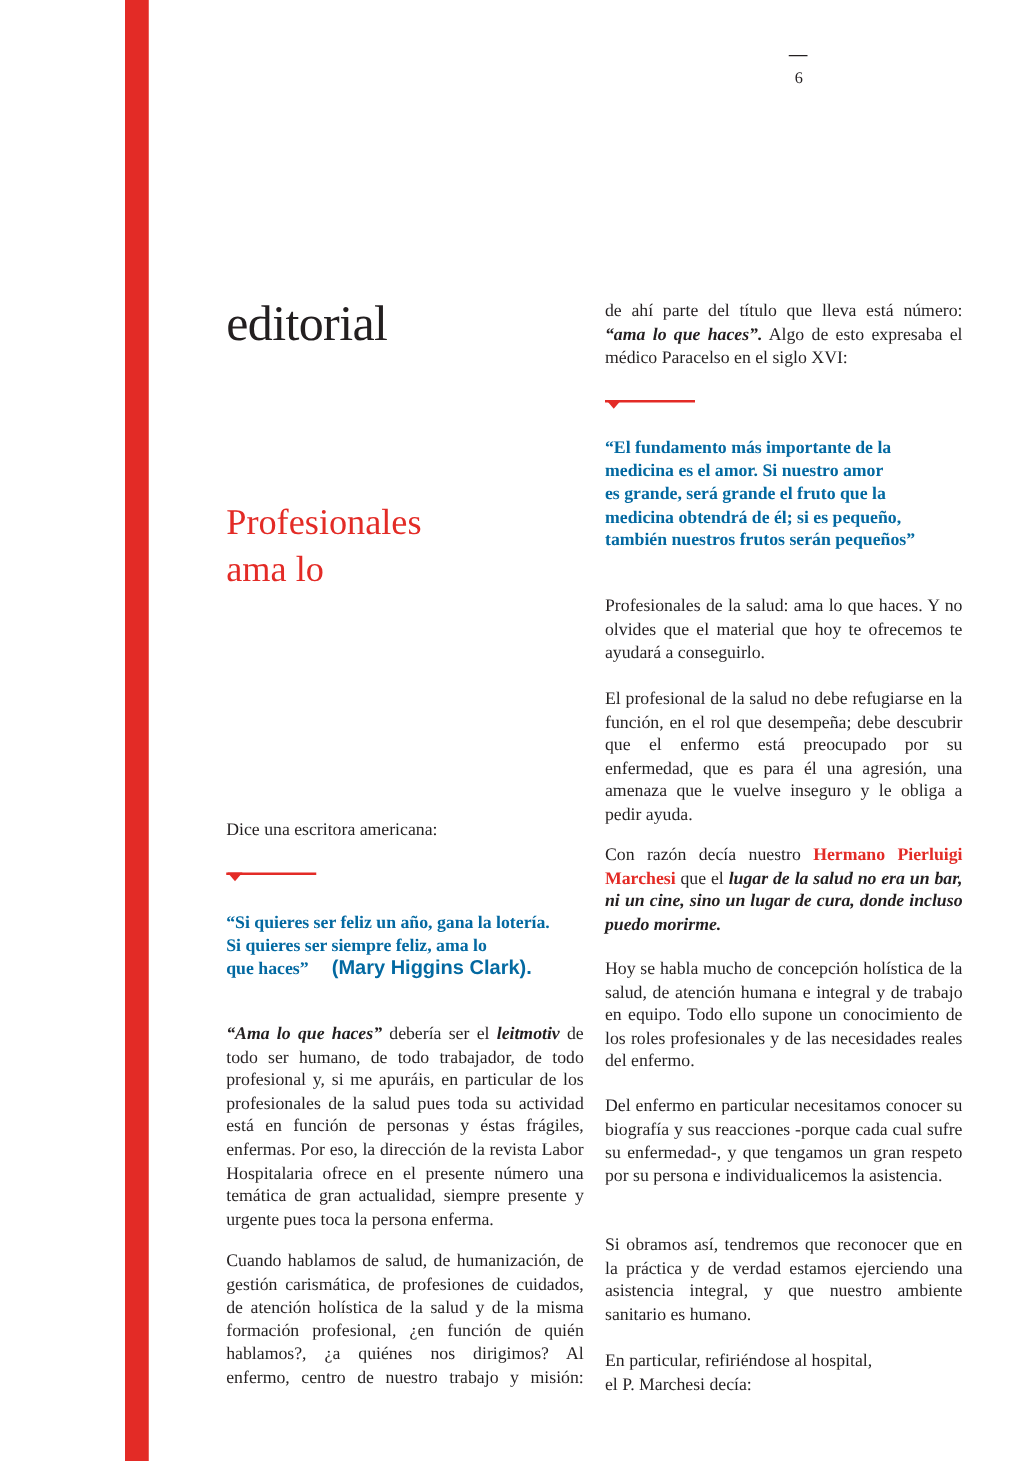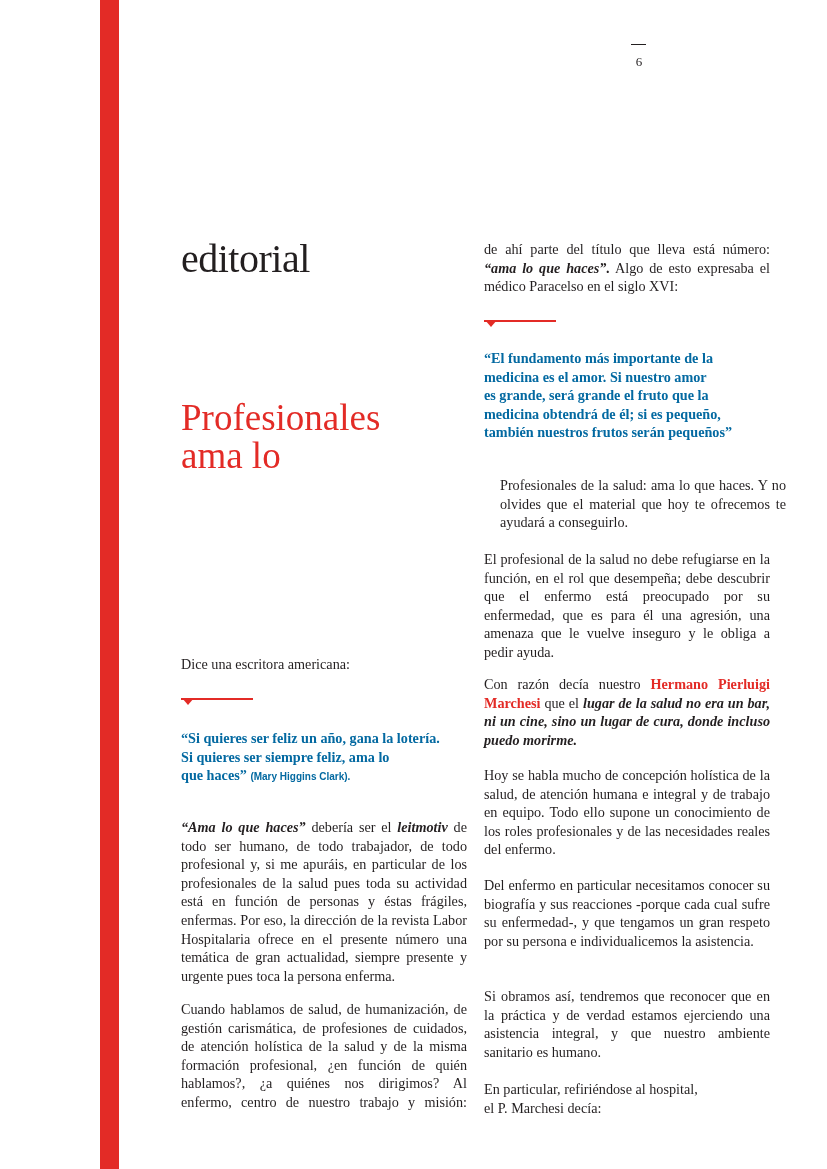--- a/index.html
+++ b/index.html
@@ -2,33 +2,33 @@
 <html><head>
 <meta charset="utf-8">
 <style>
   html, body { margin: 0; padding: 0; background: #ffffff; }
   body { width: 827px; height: 1169px; position: relative; overflow: hidden;
          font-family: "Liberation Serif", "DejaVu Serif", serif; color: #231f20; }
   .red-bar { position: absolute; left: 100px; top: 0; width: 19px; height: 1169px; background: #e32b26; }
   .page-num-rule { position: absolute; left: 631px; top: 44px; width: 15px; height: 1px; background: #231f20; }
   .page-num { position: absolute; left: 630px; top: 54px; width: 18px; text-align: center; font-size: 13px; color: #231f20; }
   .section-label { position: absolute; left: 181px; top: 224px; font-size: 40px; line-height: 70px; color: #231f20; letter-spacing: -0.5px; }
-  .headline { position: absolute; left: 181px; top: 399px; font-size: 37px; line-height: 38px; color: #e32b26; letter-spacing: 0; }
+  .headline { position: absolute; left: 181px; top: 399px; font-size: 29px; line-height: 38px; color: #e32b26; letter-spacing: 0; }
   .headline div { white-space: nowrap; }
   .col { position: absolute; width: 286px; font-size: 14.2px; line-height: 18.6px; }
   .col-left { left: 181px; }
   .col-right { left: 484px; }
   .para { margin: 0; text-align: justify; }
   .para.last-left { text-align-last: left; }
   .quote-marker { position: relative; width: 72px; height: 10px; }
   .quote-marker .line { position: absolute; left: 0; top: 2px; width: 72px; height: 1.5px; background: #e32b26; }
   .quote-marker .tri { position: absolute; left: 1px; top: 2px; width: 0; height: 0;
         border-left: 6px solid transparent; border-right: 6px solid transparent; border-top: 7px solid #e32b26; }
   .quote { font-weight: bold; color: #0369a1; font-size: 14.2px; line-height: 18.6px; margin: 0; text-align: left; }
-  .quote .attrib { font-family: "Liberation Sans", "DejaVu Sans", sans-serif; font-size: 10px; font-weight: bold; }
+  .quote .attrib { font-family: "Liberation Sans", "DejaVu Sans", sans-serif; font-size: 16px; font-weight: bold; margin-left: 15px; }
   .b { font-weight: bold; font-style: italic; }
   .red { color: #e32b26; font-weight: bold; }
   .pline { display: block; }
 </style>
 </head>
 <body>
 
 <div class="red-bar"></div>
 <div class="page-num-rule"></div>
 <div class="page-num">6</div>
@@ -85,21 +85,21 @@
 <div class="col col-right" style="top:349px; width:290px;">
   <p class="quote">
     <span class="pline">“El fundamento más importante de la</span>
     <span class="pline">medicina es el amor. Si nuestro amor</span>
     <span class="pline">es grande, será grande el fruto que la</span>
     <span class="pline">medicina obtendrá de él; si es pequeño,</span>
     <span class="pline">también nuestros frutos serán pequeños”</span>
   </p>
 </div>
 
-<div class="col col-right" style="top:476px;margin-left:16px;">
+<div class="col col-right" style="top:476px;">
   <p class="para last-left">Profesionales de la salud: ama lo que haces. Y no olvides que el material que hoy te ofrecemos te ayudará a conseguirlo.</p>
 </div>
 
 <div class="col col-right" style="top:550px;">
   <p class="para last-left">El profesional de la salud no debe refugiarse en la función, en el rol que desempeña; debe descubrir que el enfermo está preocupado por su enfermedad, que es para él una agresión, una amenaza que le vuelve inseguro y le obliga a pedir ayuda.</p>
 </div>
 
 <div class="col col-right" style="top:675px;">
   <p class="para last-left">
     <span>Con razón decía nuestro </span><span class="red">Hermano Pierluigi Marchesi</span><span> que el </span><span class="b">lugar de la salud no era un bar, ni un cine, sino un lugar de cura, donde incluso puedo morirme.</span>

